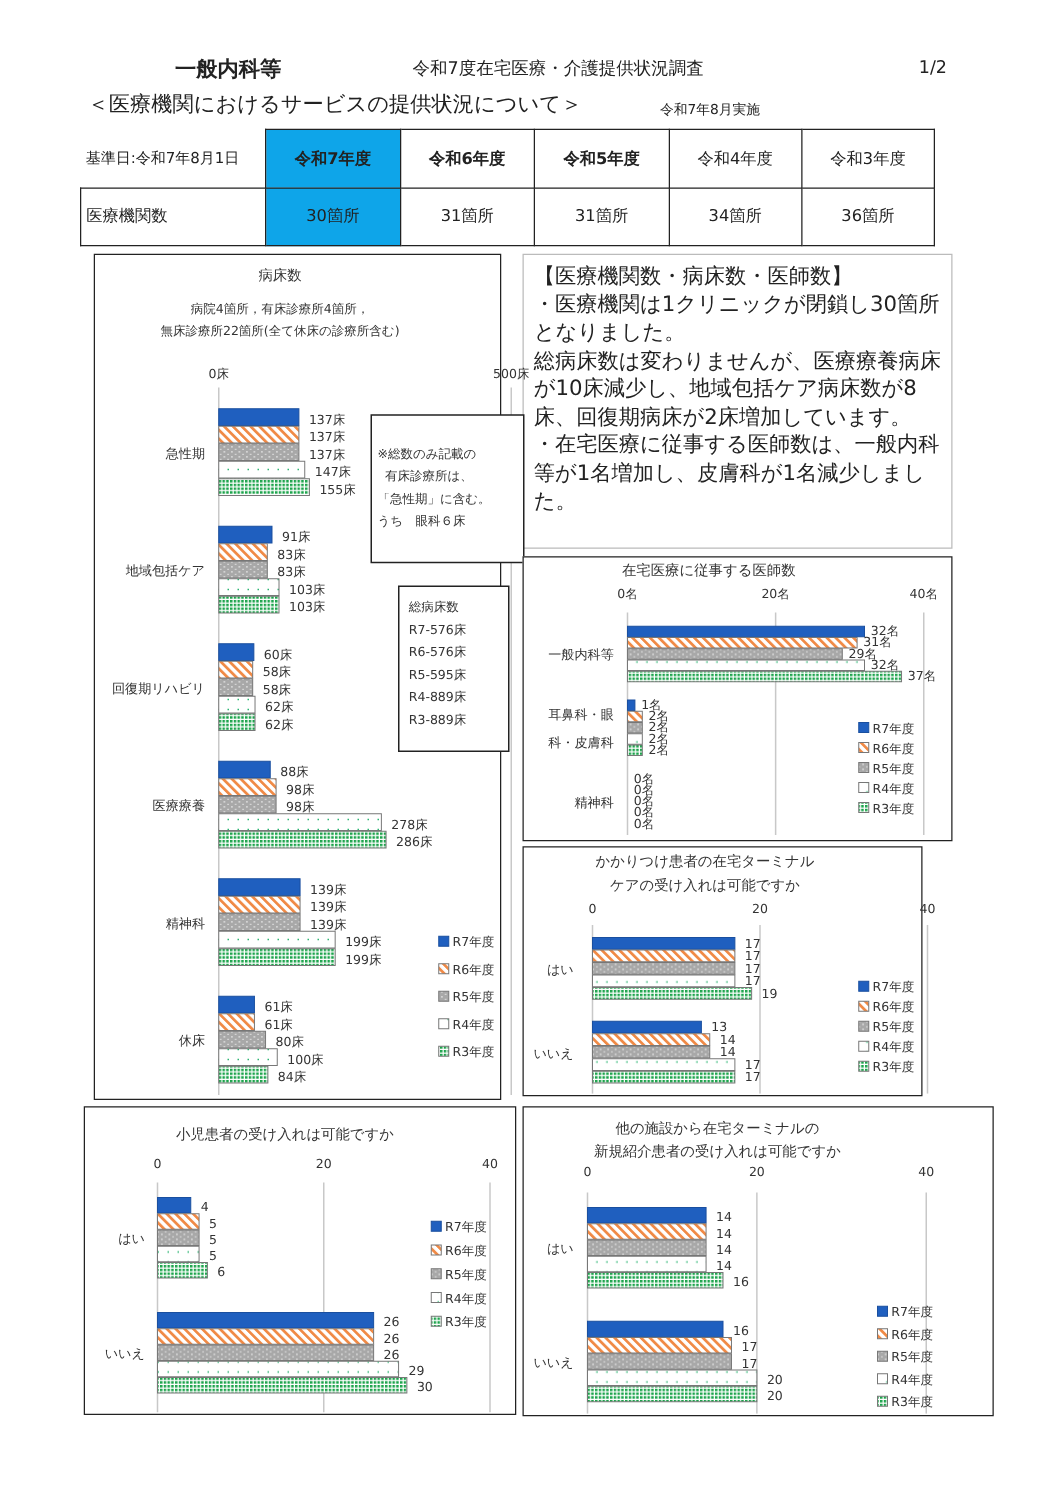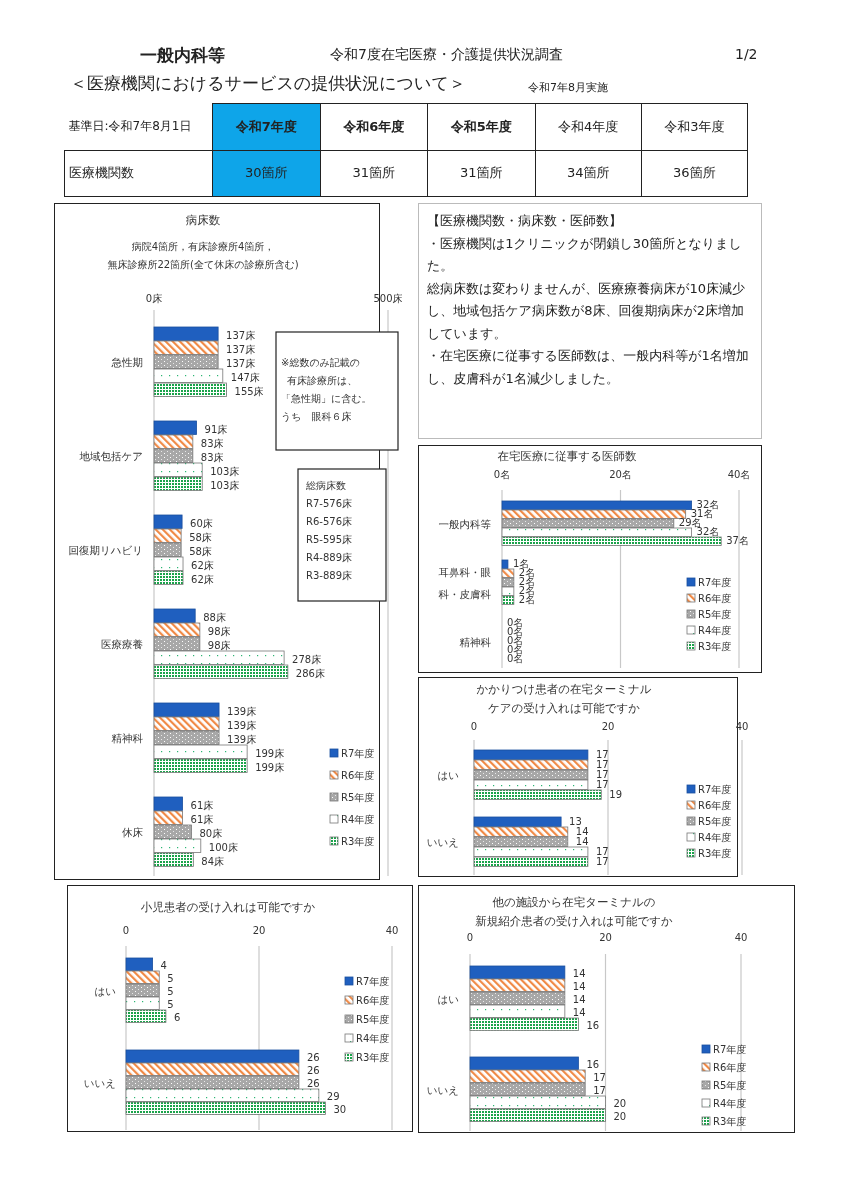--- a/index.html
+++ b/index.html
@@ -16,21 +16,21 @@
     table.summary td { border: 1.5px solid #222; font-size: 13px; text-align: center; height: 31px; }
     table.summary td.lbl { text-align: left; padding-left: 4px; width: 148px; }
     table.summary tr.top td.lbl { border: none; font-size: 12px; }
     table.summary td.cur { background: #0ea5e9; }
     table.summary td.bold { font-weight: bold; }
     table.summary tr.top td { border-top: 1.5px solid #222; }
 
     .panel { position: absolute; border: 1.5px solid #222; background: #fff; }
     .panel-light { position: absolute; border: 1px solid #bbb; background: #fff; }
 
-    .notes { left: 418px; top: 203px; width: 344px; height: 236px; padding: 6px 8px; font-size: 13px; line-height: 22.5px; }
+    .notes { left: 418px; top: 203px; width: 344px; height: 236px; padding: 6px 8px; font-size: 17px; line-height: 22.5px; }
     .notes p { white-space: normal; }
 
     svg text { font-family: "DejaVu Sans", "Liberation Sans", sans-serif; }
   </style>
 </head>
 <body>
 
 <div class="hdr-org">一般内科等</div>
 <div class="hdr-survey">令和7度在宅医療・介護提供状況調査</div>
 <div class="hdr-page">1/2</div>
@@ -58,21 +58,21 @@
 </tbody>
   </table>
 
 <div class="panel-light notes">
   <p>【医療機関数・病床数・医師数】</p>
   <p>・医療機関は1クリニックが閉鎖し30箇所となりました。</p>
   <p>総病床数は変わりませんが、医療療養病床が10床減少し、地域包括ケア病床数が8床、回復期病床が2床増加しています。</p>
   <p>・在宅医療に従事する医師数は、一般内科等が1名増加し、皮膚科が1名減少しました。</p>
 </div>
 
-<div class="panel" style="left:54px; top:203px; width:326px; height:677px;">
+<div class="panel" style="left:75px; top:203px; width:326px; height:677px;">
   <svg id="chart-beds" width="347" height="674">
       <defs>
         <pattern id="beds-p6" width="5" height="5" patternUnits="userSpaceOnUse" patternTransform="rotate(-45)">
           <rect width="5" height="5" fill="#fff"></rect>
           <rect width="2.2" height="5" fill="#f08a46"></rect>
         </pattern>
         <pattern id="beds-p5" width="6" height="4" patternUnits="userSpaceOnUse">
           <rect width="6" height="4" fill="#a8a8a8"></rect>
           <rect x="1" y="1" width="1" height="1" fill="#fff"></rect>
           <rect x="4" y="3" width="1" height="1" fill="#e8e8e8"></rect>

